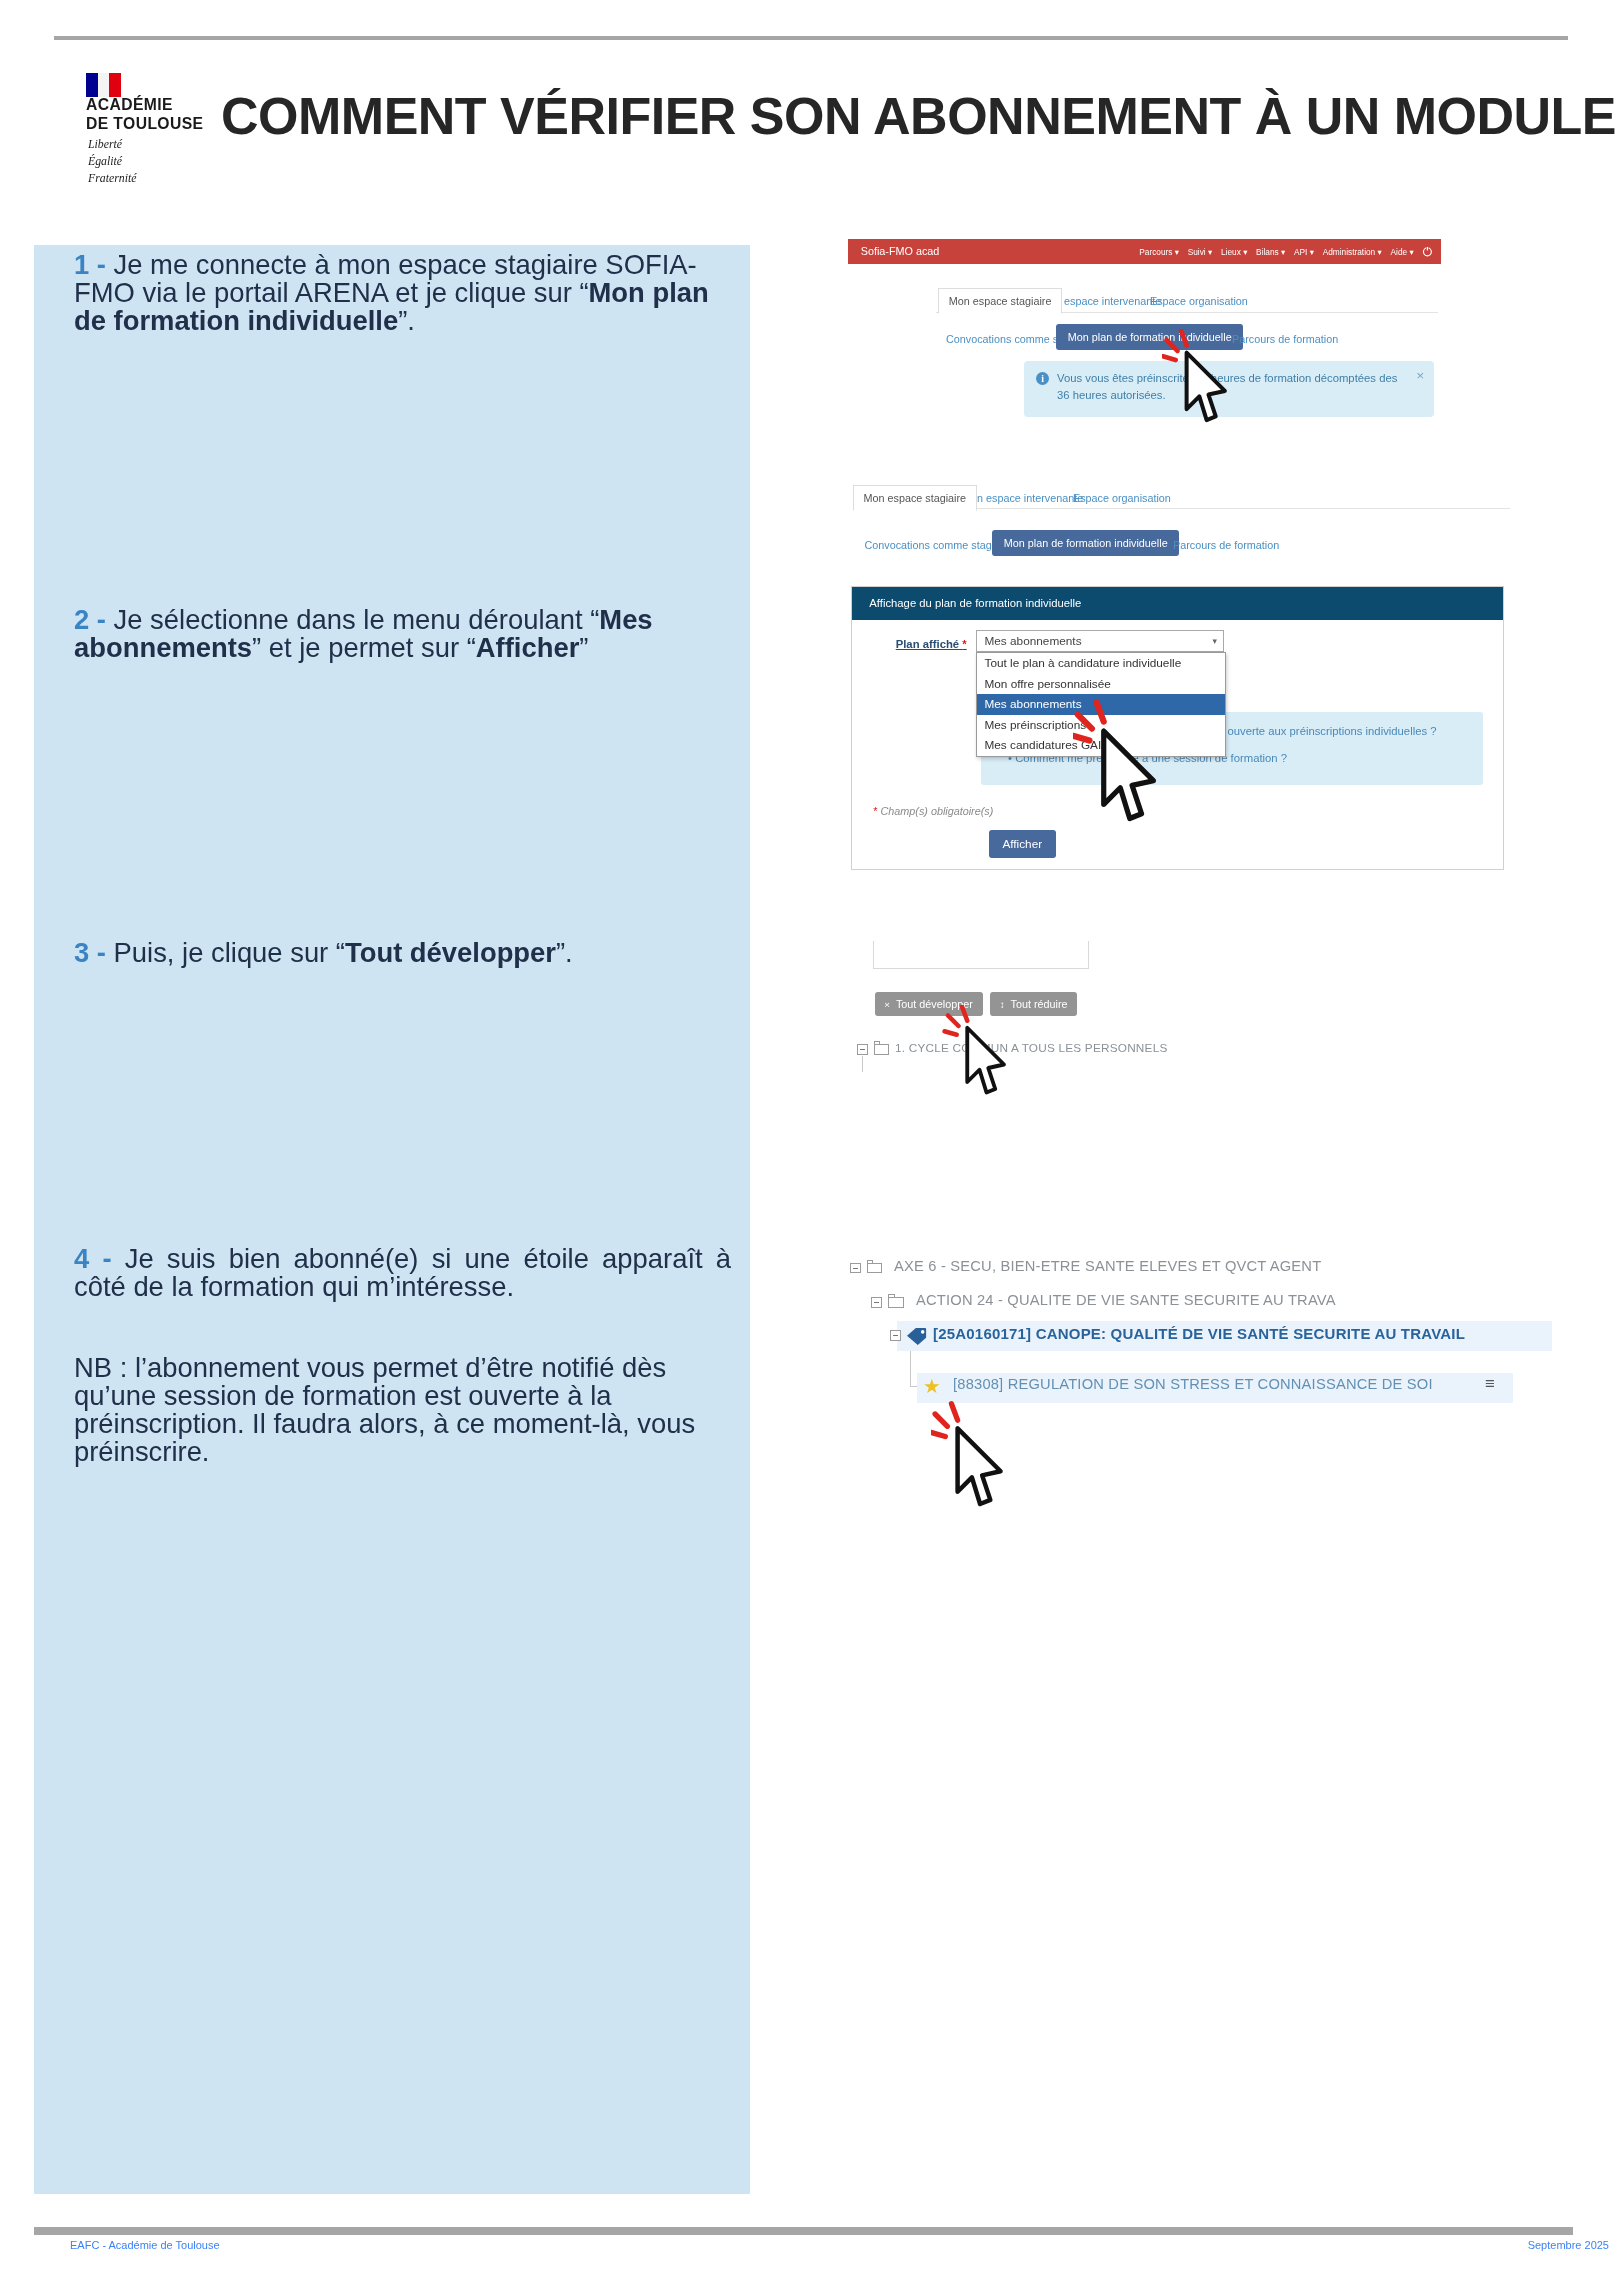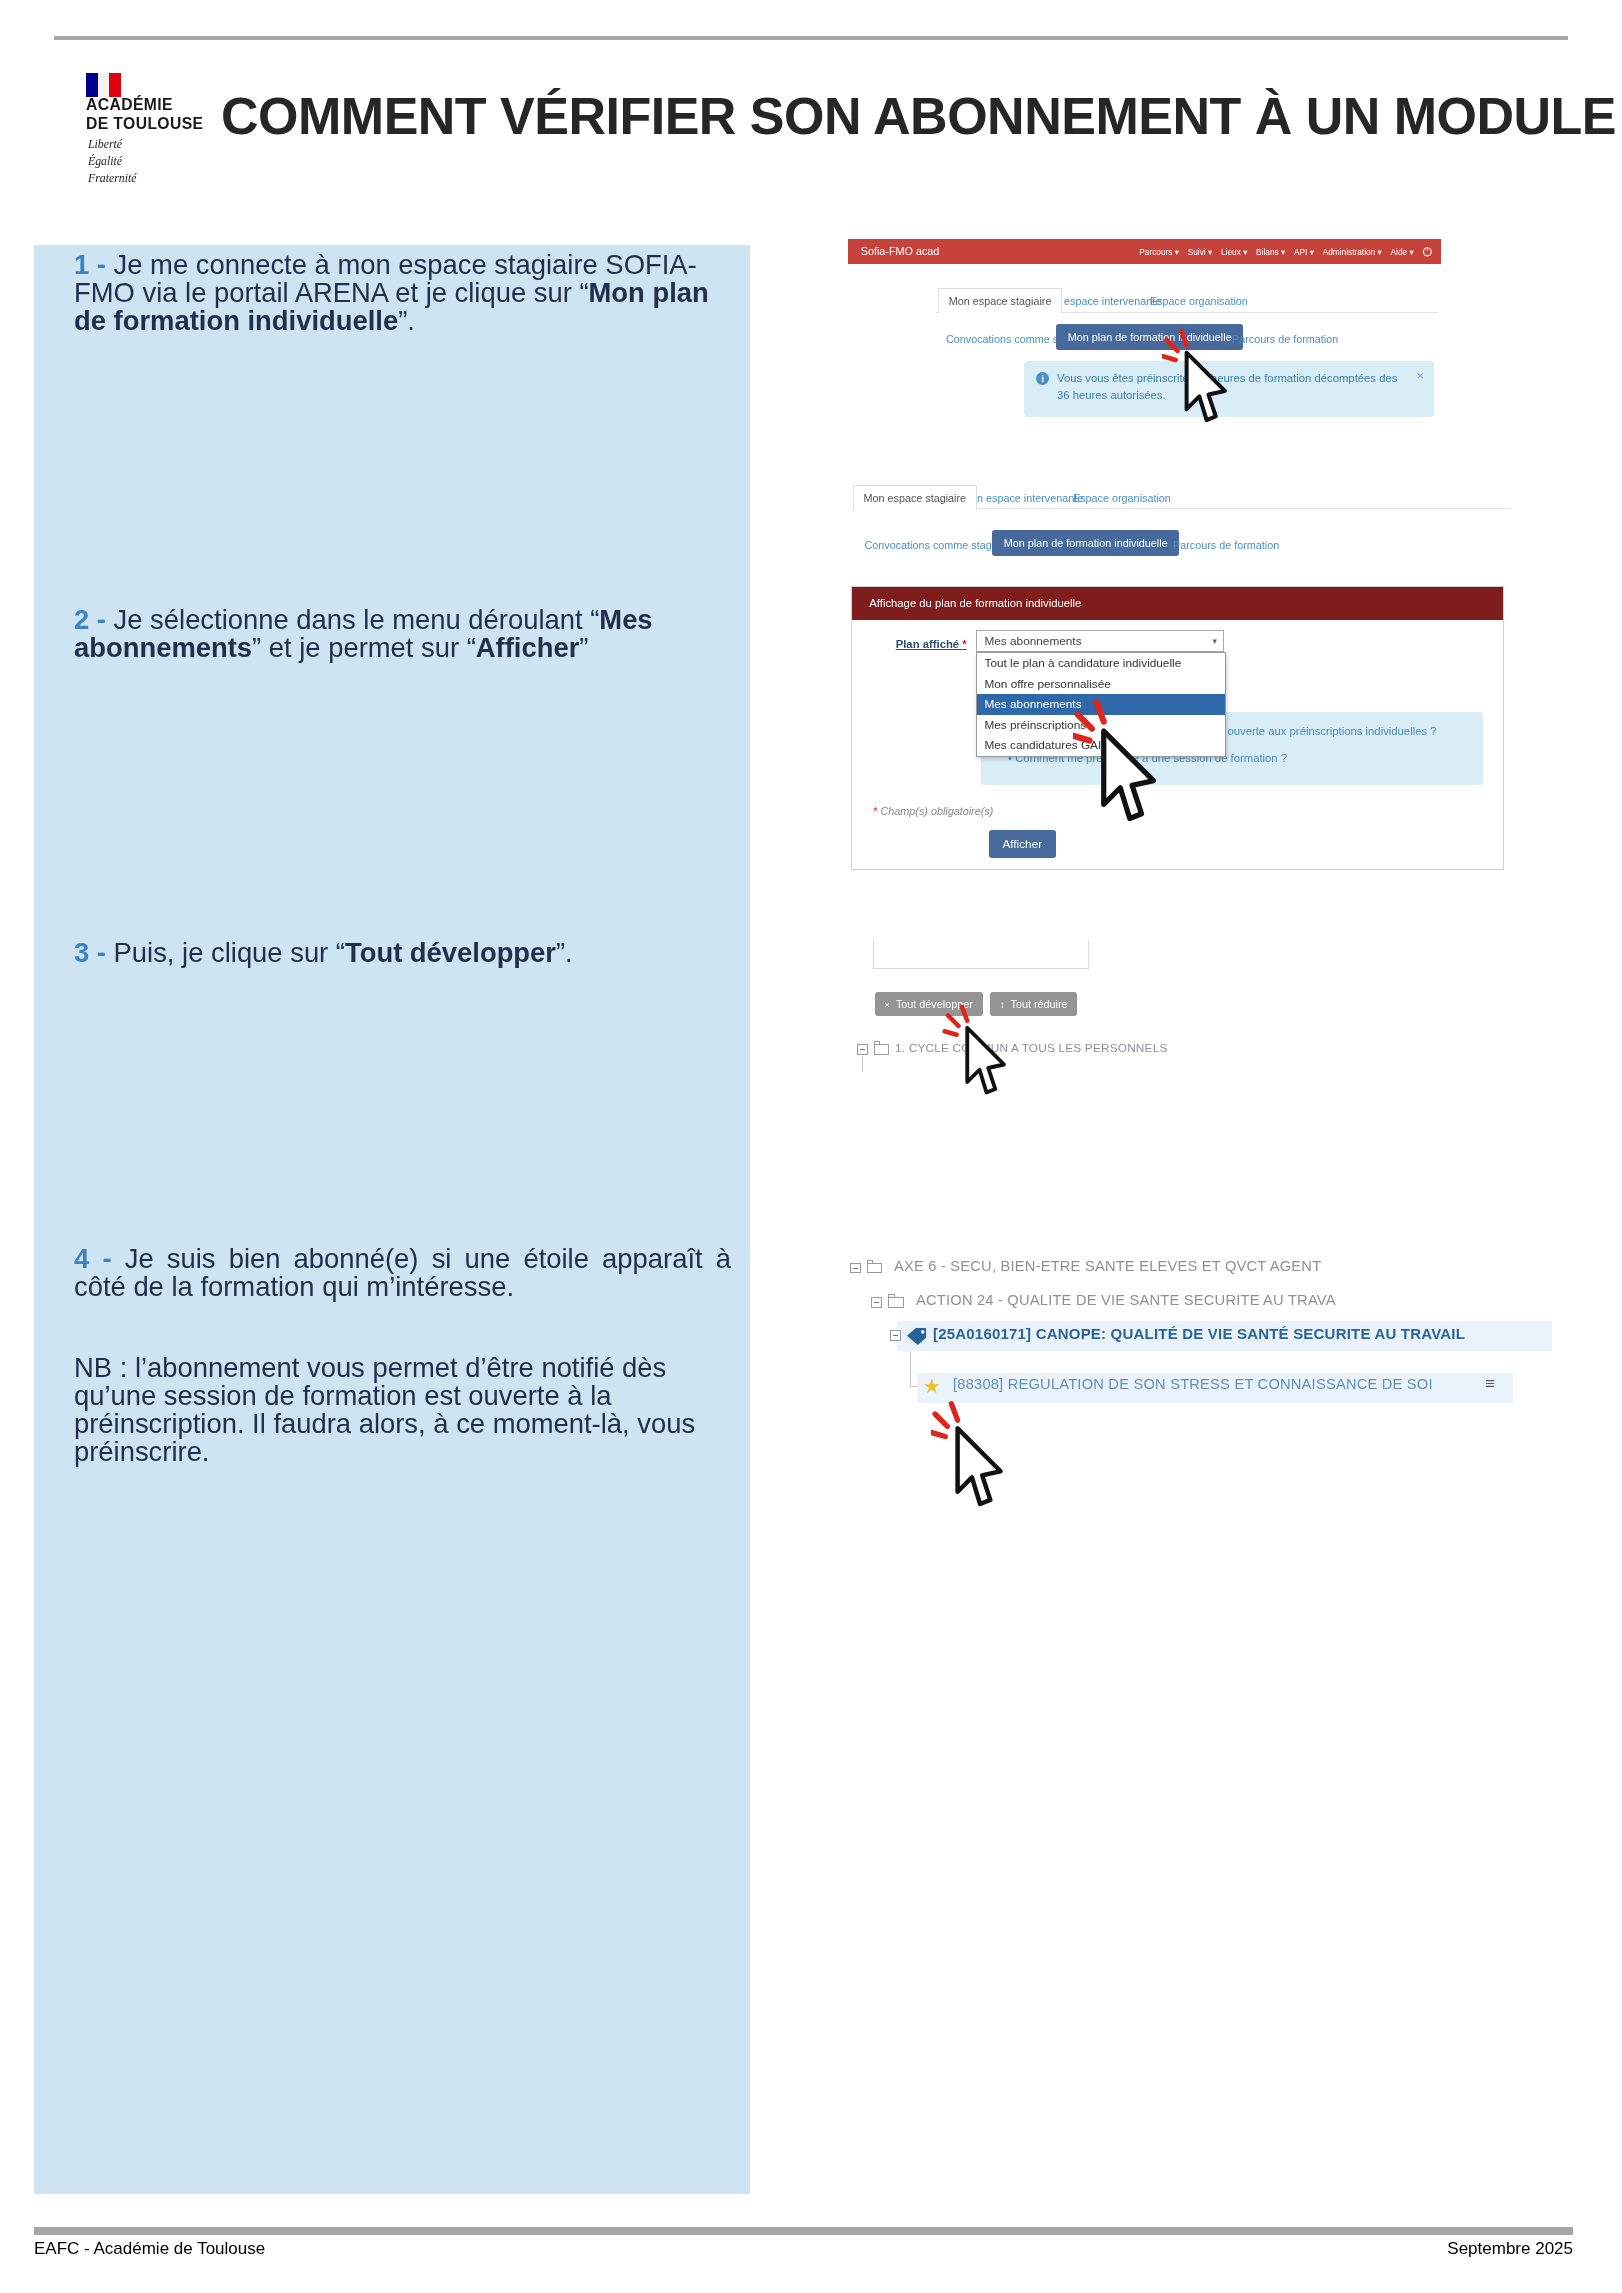--- a/index.html
+++ b/index.html
@@ -32,21 +32,21 @@
   .subbtn{position:absolute;background:#47699b;color:#fff;font-size:10.8px;padding:6.9px 11.8px;
           border-radius:2.9px;}
   .alertbox{position:absolute;background:#d9edf7;border-radius:3.9px;color:#3f7fa8;font-size:11.3px;
             line-height:16.7px;}
   .infocirc{position:absolute;left:11.8px;top:10.8px;width:13.7px;height:13.7px;border-radius:50%;
             background:#4a90c4;color:#fff;font-size:9.8px;font-weight:bold;text-align:center;
             line-height:13.7px;font-family:"Liberation Serif",serif;}
   .alertclose{position:absolute;right:9.8px;top:6.9px;color:#7da7bd;font-size:13.7px;}
 
   .panel{position:absolute;background:#fff;border:1px solid #d0d0d0;}
-  .panelhead{height:33px;background:#7f1d1d;color:#fff;font-size:11.3px;line-height:33px;
+  .panelhead{height:33px;background:#0c4a6e;color:#fff;font-size:11.3px;line-height:33px;
              padding-left:17.6px;}
   .fieldlabel{position:absolute;font-size:11.3px;font-weight:bold;color:#2a4d73;}
   .red{color:#d21f1f;}
   .selectbox{position:absolute;width:248px;height:21.6px;border:1px solid #a9a9a9;background:#fff;
              font-size:11.8px;color:#444;line-height:21.6px;padding-left:7.8px;box-sizing:border-box;}
   .selcaret{position:absolute;right:5.9px;top:0;color:#666;font-size:8.8px;}
   .dropdown{position:absolute;width:248px;border:1px solid #9a9a9a;background:#fff;z-index:6;
             box-shadow:1px 2px 3.9px rgba(0,0,0,.2);}
   .dditem{height:20.6px;line-height:20.6px;font-size:11.8px;color:#333;padding-left:7.8px;}
   .dditem.sel{background:#2e68a8;color:#fff;}
@@ -69,21 +69,21 @@
   .treetext.small{font-size:11.8px;}
   .rowtint{position:absolute;background:#eaf3fb;}
   .star{position:absolute;color:#edc025;font-size:19.6px;}
   .hamb{position:absolute;color:#555;font-size:16.7px;}
   .connV{position:absolute;width:1px;background:#c9c9c9;}
   .connH{position:absolute;height:1px;background:#c9c9c9;}
   .partialbox{position:absolute;border:1px solid #d9d9d9;border-top:none;background:#fff;}
 
   
   .footbar{position:absolute;left:34px;top:2227px;width:1539px;height:7.8px;background:#a6a6a6;}
-  .foottext{position:absolute;top:2239px;font-size:17px;color:#000000;}
+  .foottext{position:absolute;top:2239px;font-size:11px;color:#3b82f6;margin-left:36px;}
 
   .cursor{position:absolute;z-index:20;}
 </style>
 </head>
 <body>
 
 <div class="page">
 
   <div class="topline"></div>
   <div class="flag">

